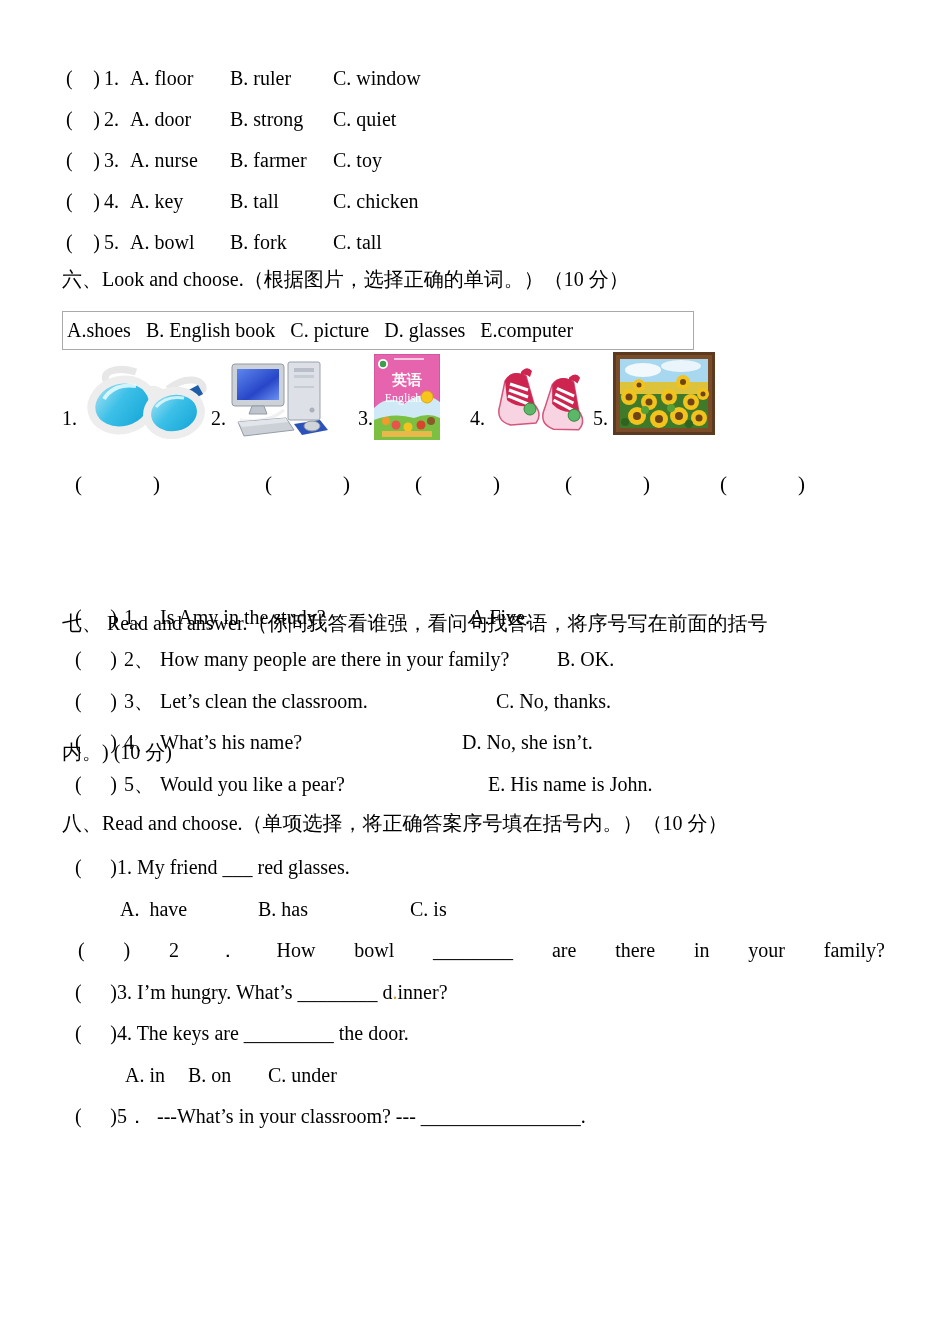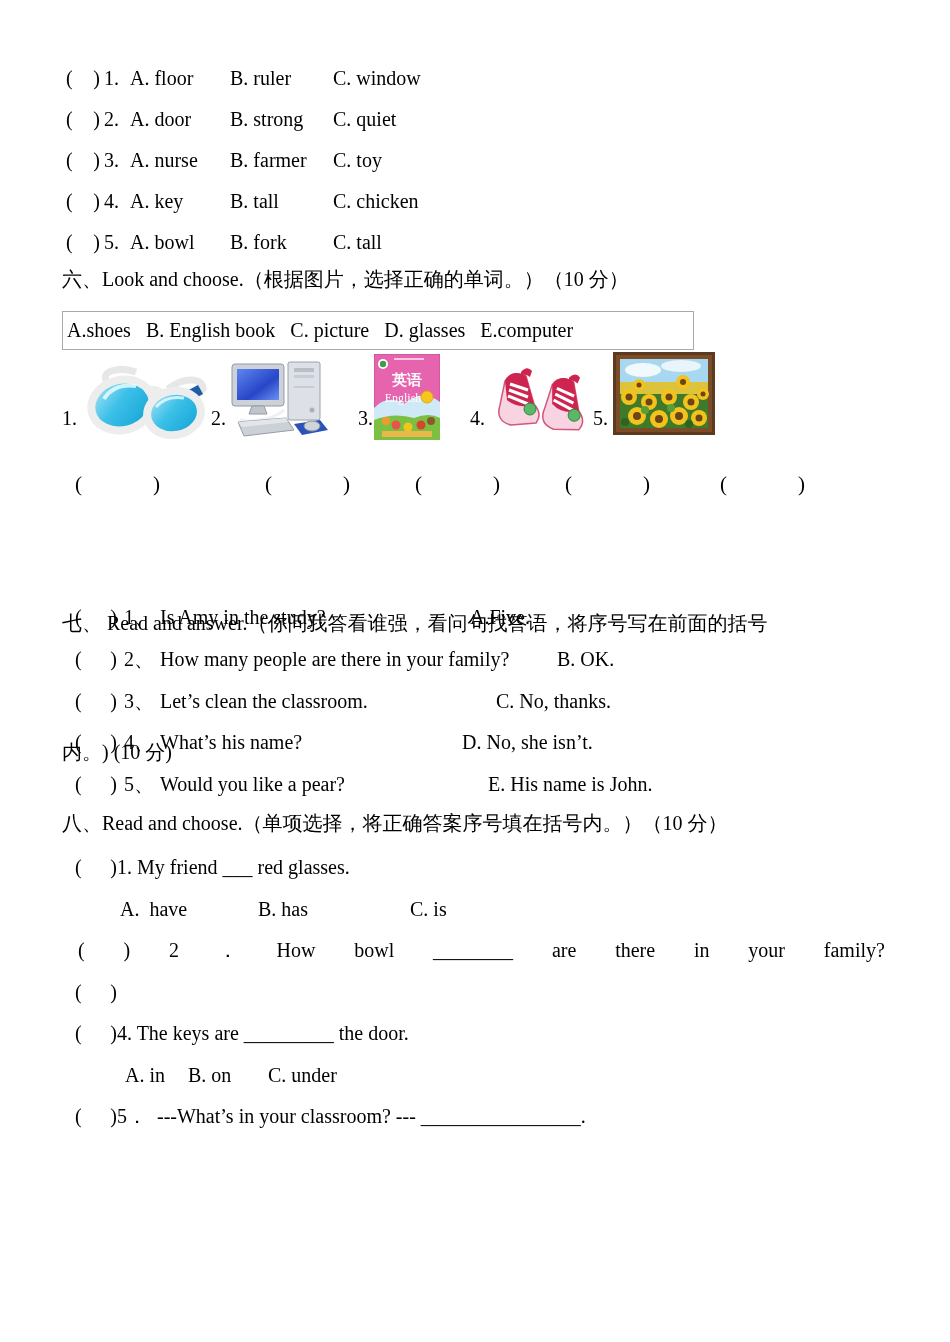--- a/index.html
+++ b/index.html
@@ -342,20 +342,21 @@
         <span>your</span>
         <span>family?</span>
       </div>
     </div>
 
     <div class="s8-row">
       <span class="pr7">
           <span>(</span>
           <span>)</span>
         </span>
+      <span class="q8text"><span>3. I’m hungry. What’s ________ d</span><span class="dot">.</span><span>inner?</span></span>
     </div>
 
     <div class="s8-row">
       <span class="pr7">
           <span>(</span>
           <span>)</span>
         </span>
       <span class="q8text">4. The keys are _________ the door.</span>
     </div>
     <div class="s8-row s8-opts">

